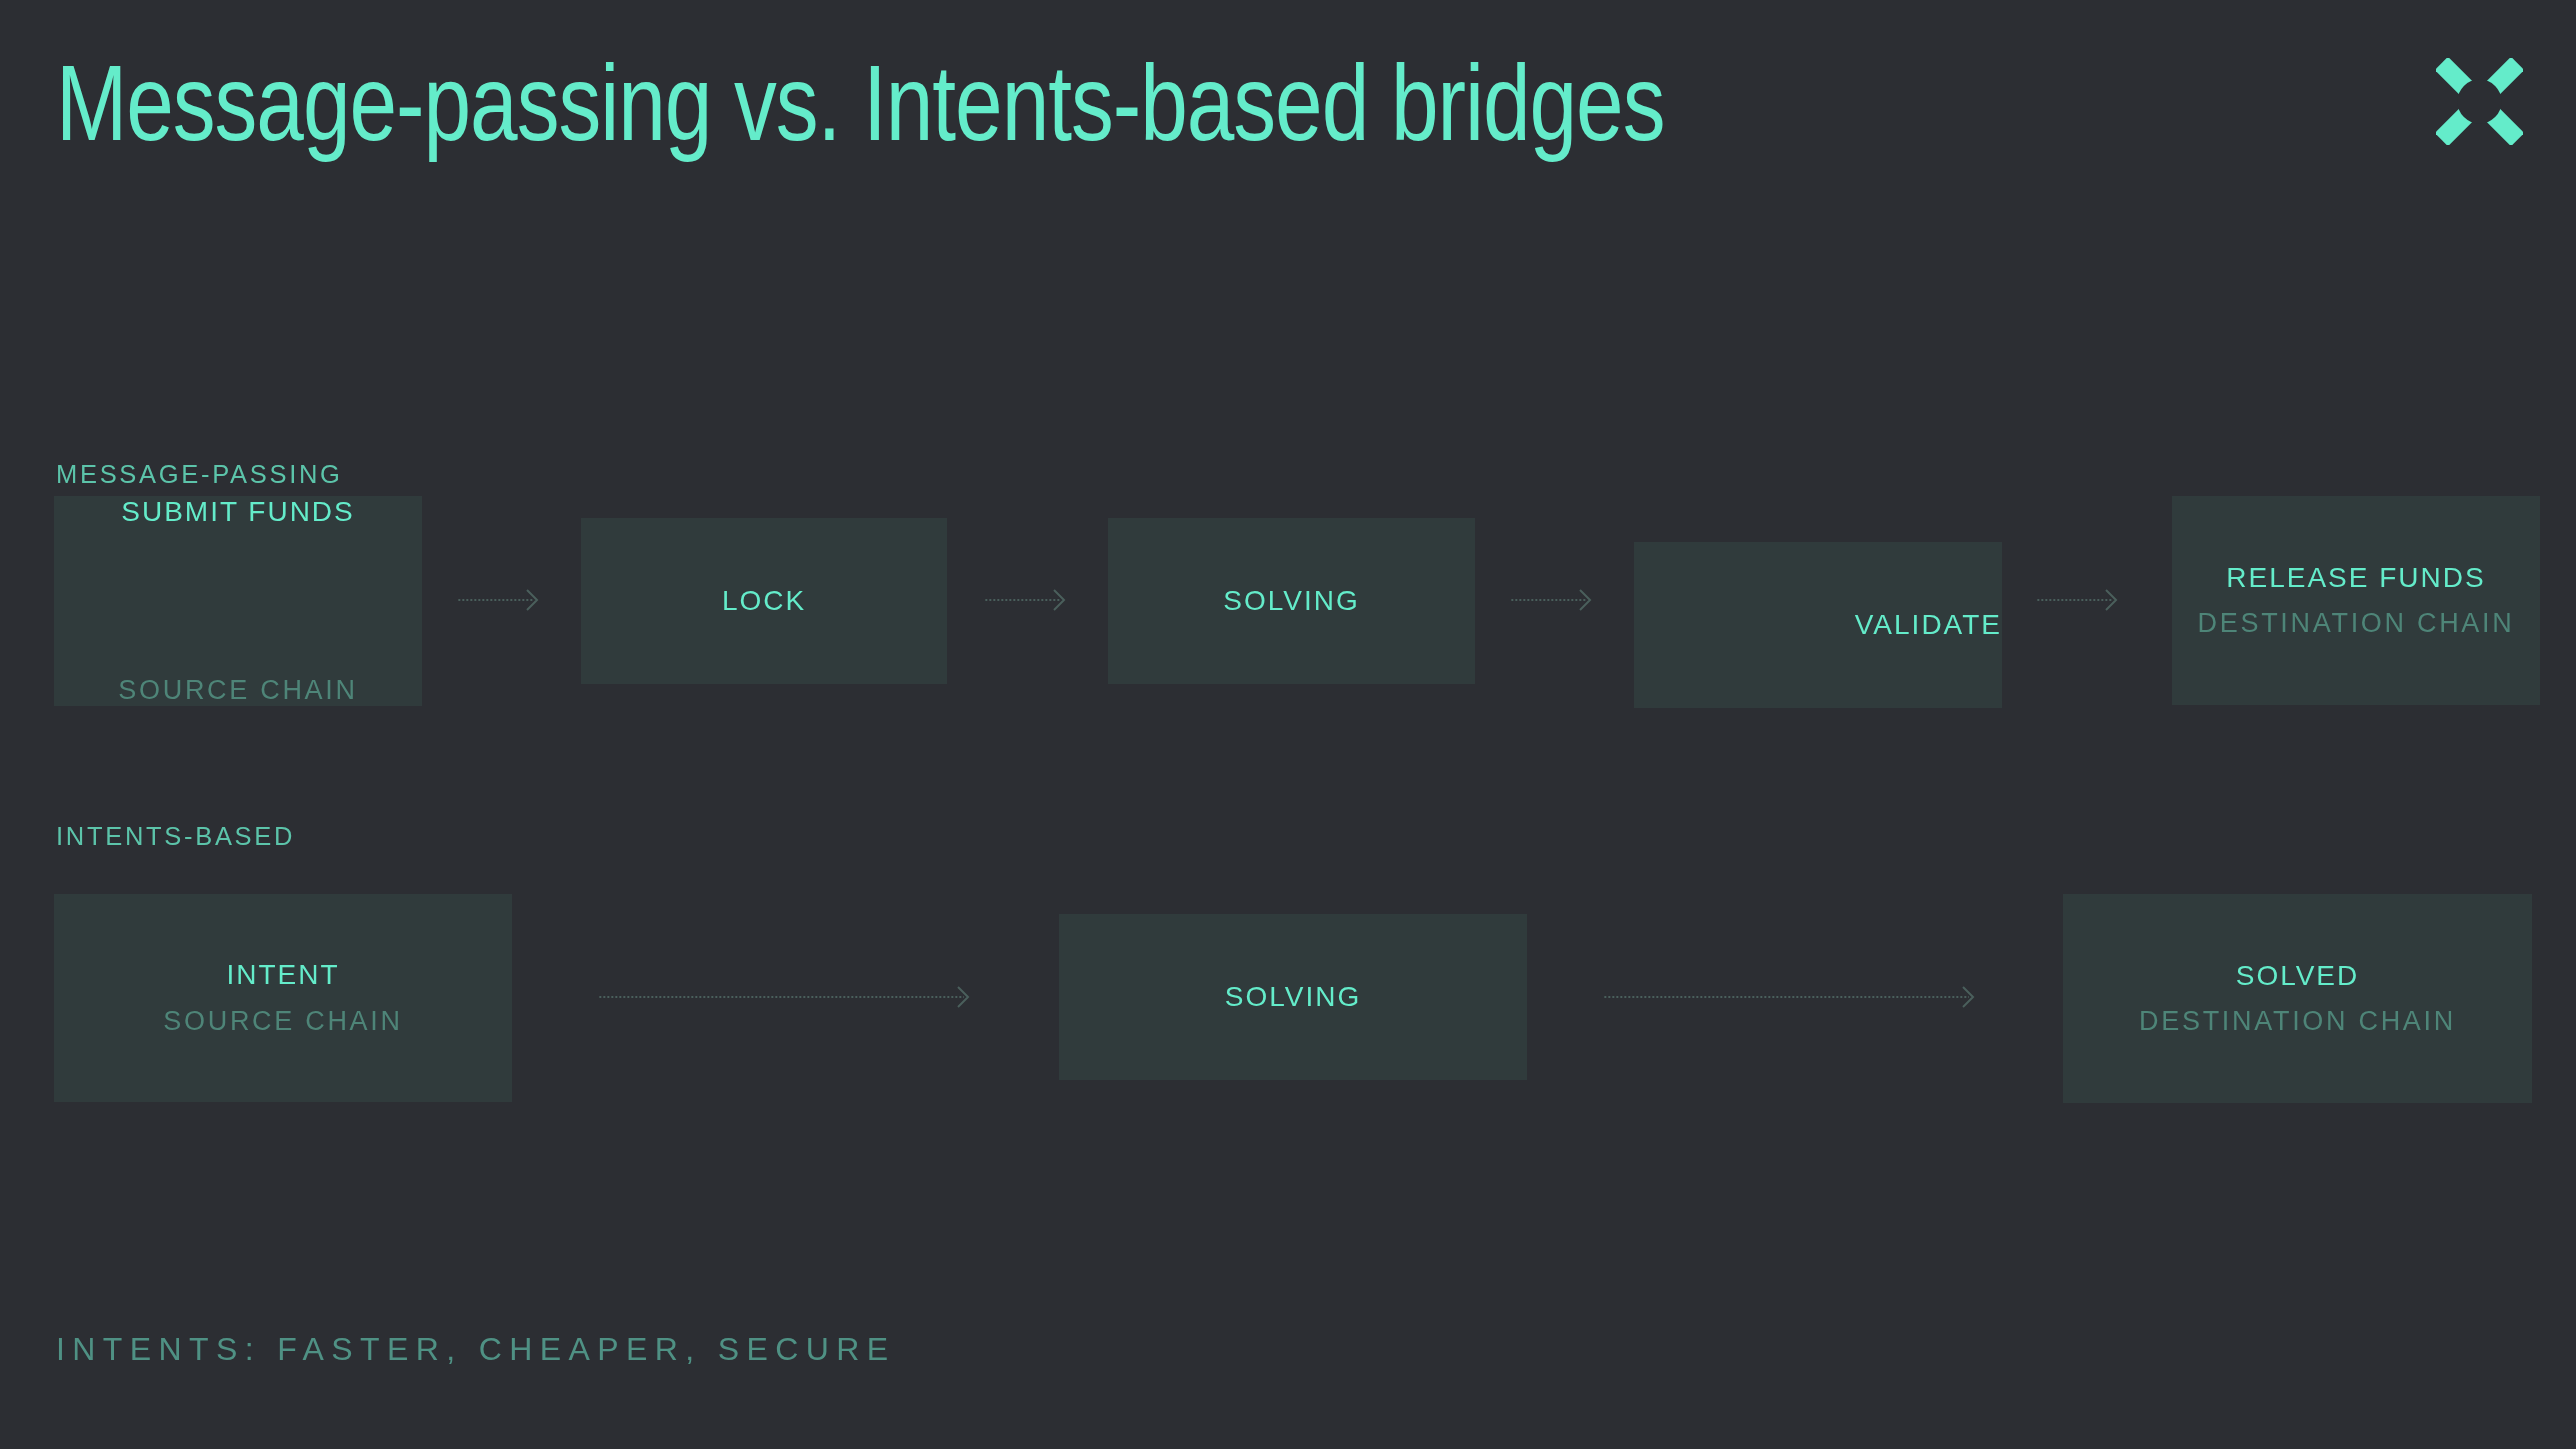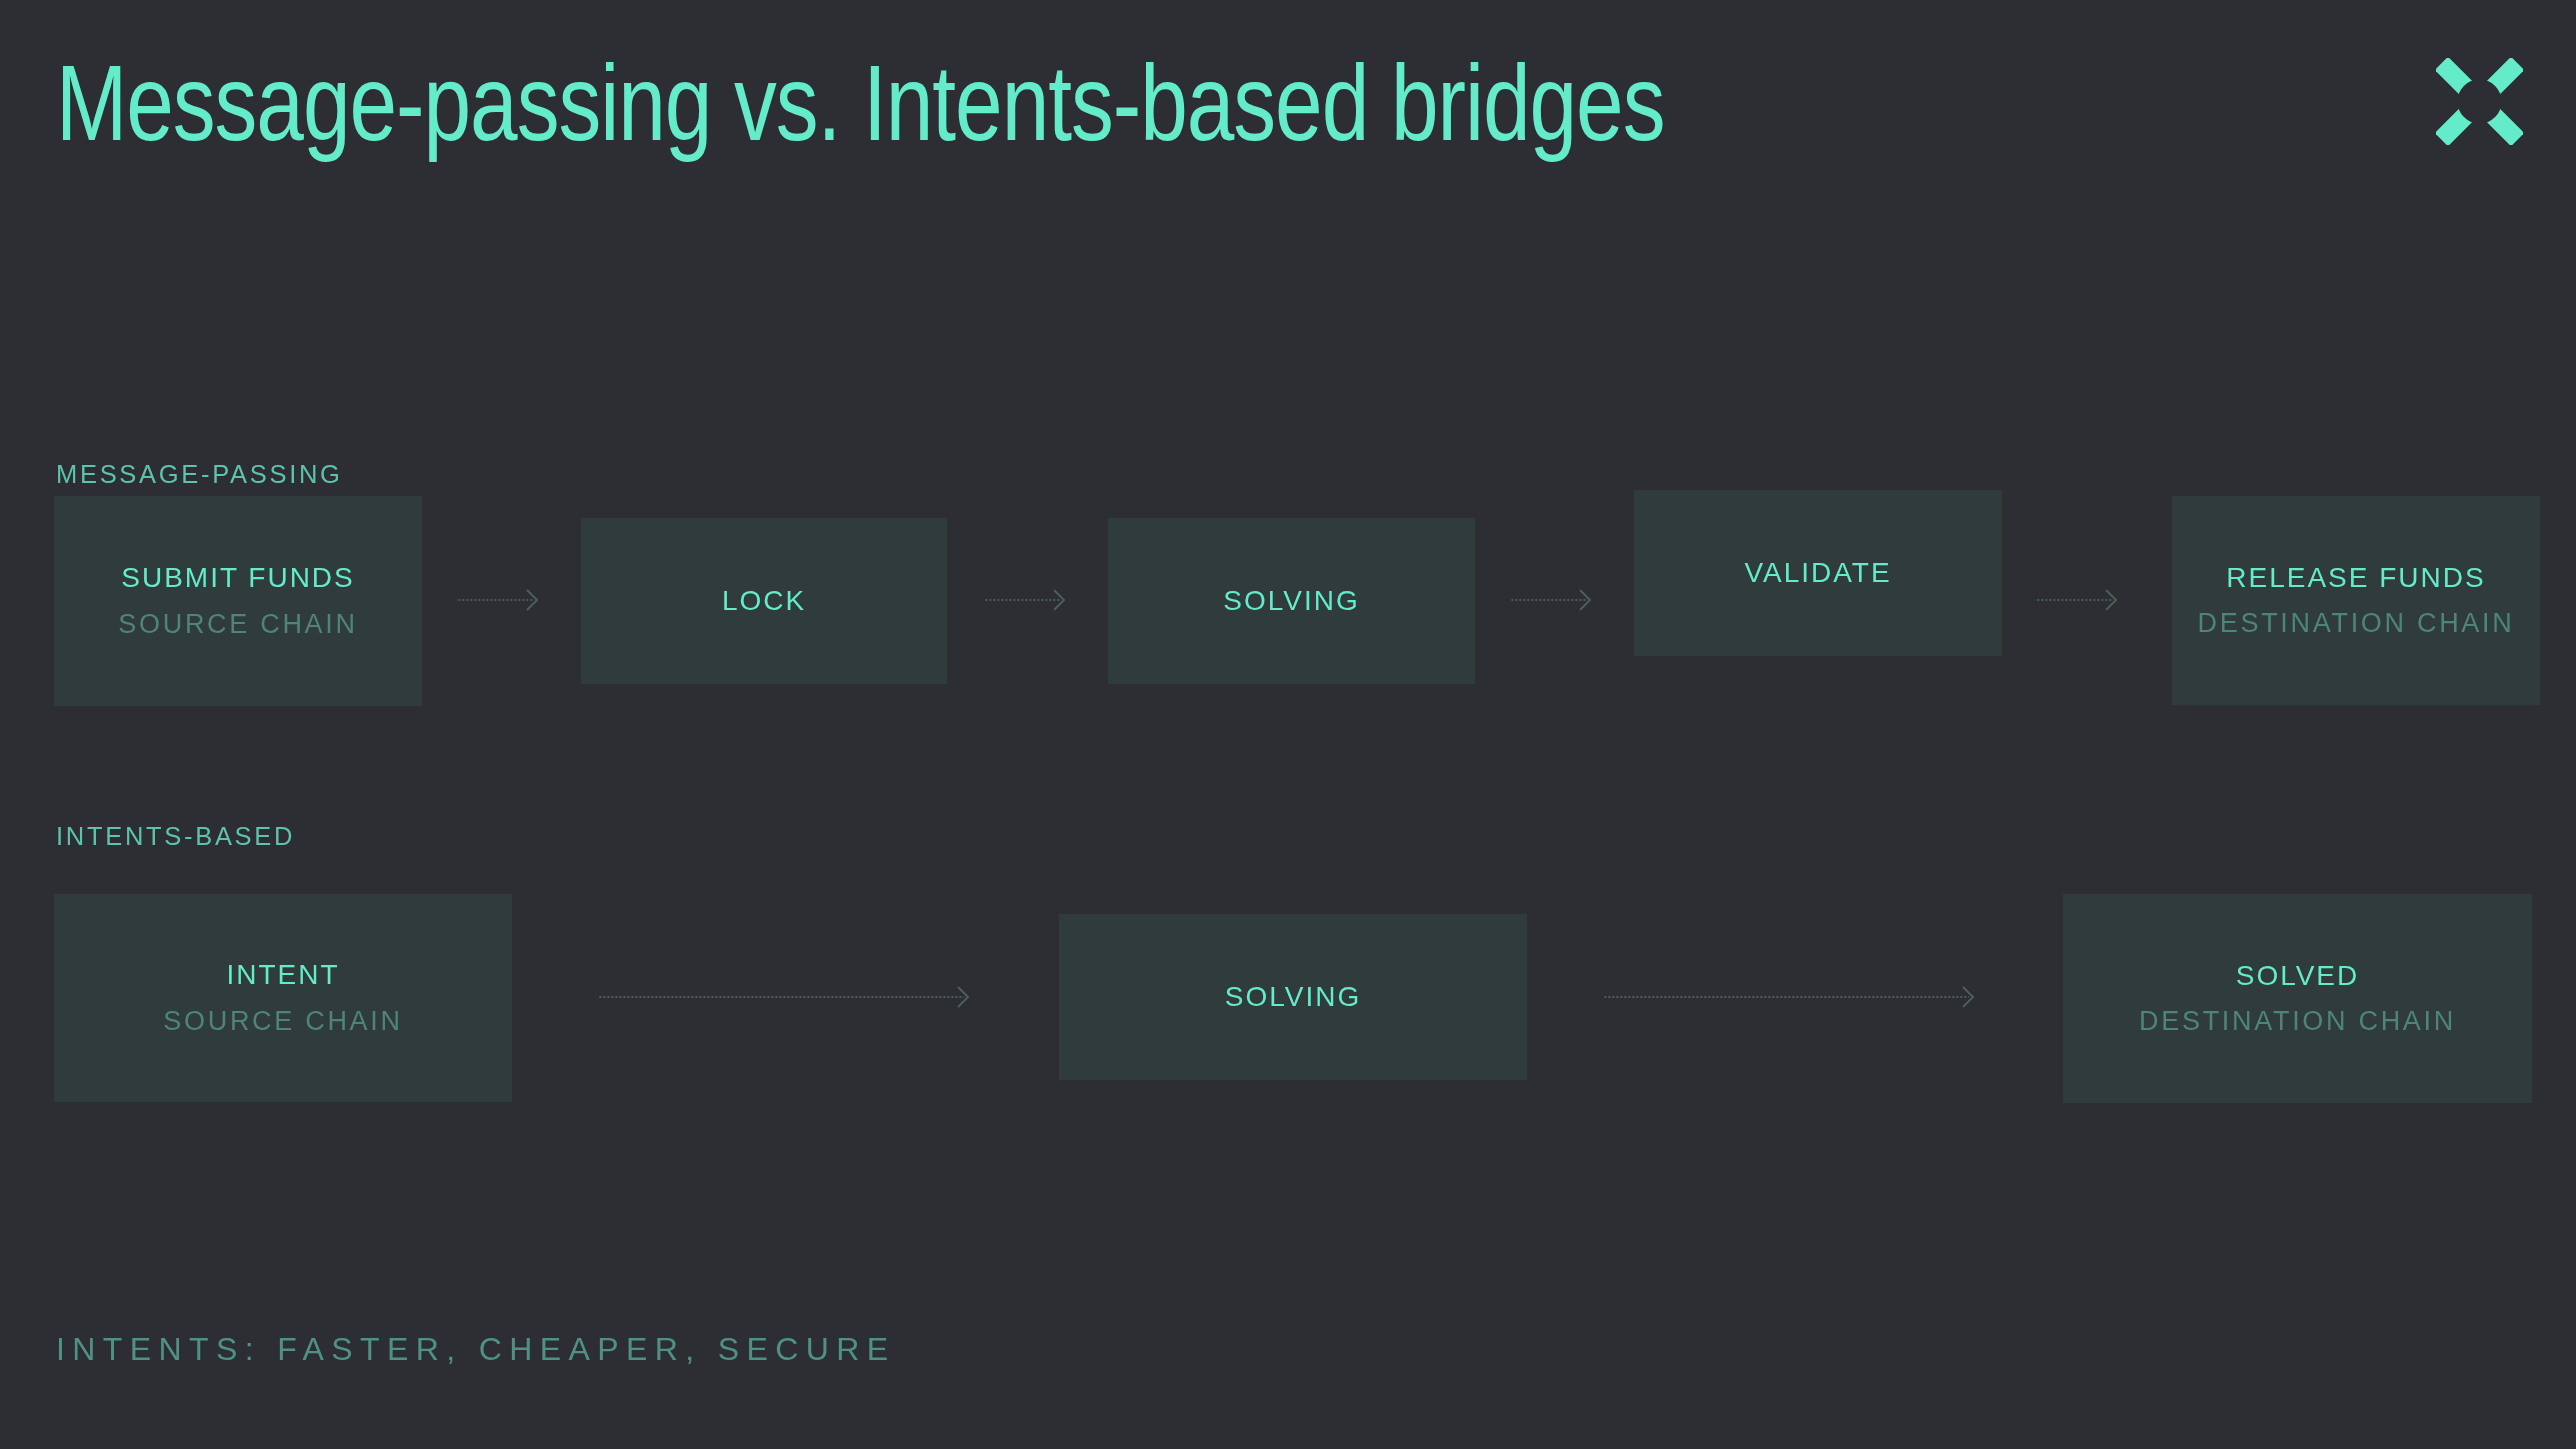--- a/index.html
+++ b/index.html
@@ -104,21 +104,21 @@
   <h1 class="page-title">Message-passing vs. Intents-based bridges</h1>
 
   <svg class="logo" viewBox="0 0 130 130" aria-hidden="true">
     <line x1="8" y1="8" x2="122" y2="122"></line>
     <line x1="122" y1="8" x2="8" y2="122"></line>
     <circle cx="65" cy="65" r="33"></circle>
   </svg>
 
   <div class="section-label row1">MESSAGE-PASSING</div>
 
-  <div class="node" style="left:54px; top:496px; width:368px; height:210px;">
+  <div class="node" style="left:54px; top:496px; width:368px; height:210px;justify-content:space-between;">
     <span class="node-title">SUBMIT FUNDS</span>
     <span class="node-subtitle">SOURCE CHAIN</span>
   </div>
 
   <svg class="arrow" style="left:458px; top:588px; width:84px;" viewBox="0 0 125 36">
     <line x1="0" y1="18" x2="112" y2="18"></line>
     <polyline points="103,3 118,18 103,33"></polyline>
   </svg>
 
   <div class="node" style="left:581px; top:518px; width:366px; height:166px;">
@@ -132,21 +132,21 @@
 
   <div class="node" style="left:1108px; top:518px; width:367px; height:166px;">
     <span class="node-title">SOLVING</span>
   </div>
 
   <svg class="arrow" style="left:1511px; top:588px; width:84px;" viewBox="0 0 125 36">
     <line x1="0" y1="18" x2="112" y2="18"></line>
     <polyline points="103,3 118,18 103,33"></polyline>
   </svg>
 
-  <div class="node" style="left:1634px; top:490px; width:368px; height:166px;">
+  <div class="node" style="left:1634px; top:542px; width:368px; height:166px;align-items:flex-end;">
     <span class="node-title">VALIDATE</span>
   </div>
 
   <svg class="arrow" style="left:2037px; top:588px; width:84px;" viewBox="0 0 125 36">
     <line x1="0" y1="18" x2="112" y2="18"></line>
     <polyline points="103,3 118,18 103,33"></polyline>
   </svg>
 
   <div class="node" style="left:2172px; top:496px; width:368px; height:209px;">
     <span class="node-title">RELEASE FUNDS</span>

